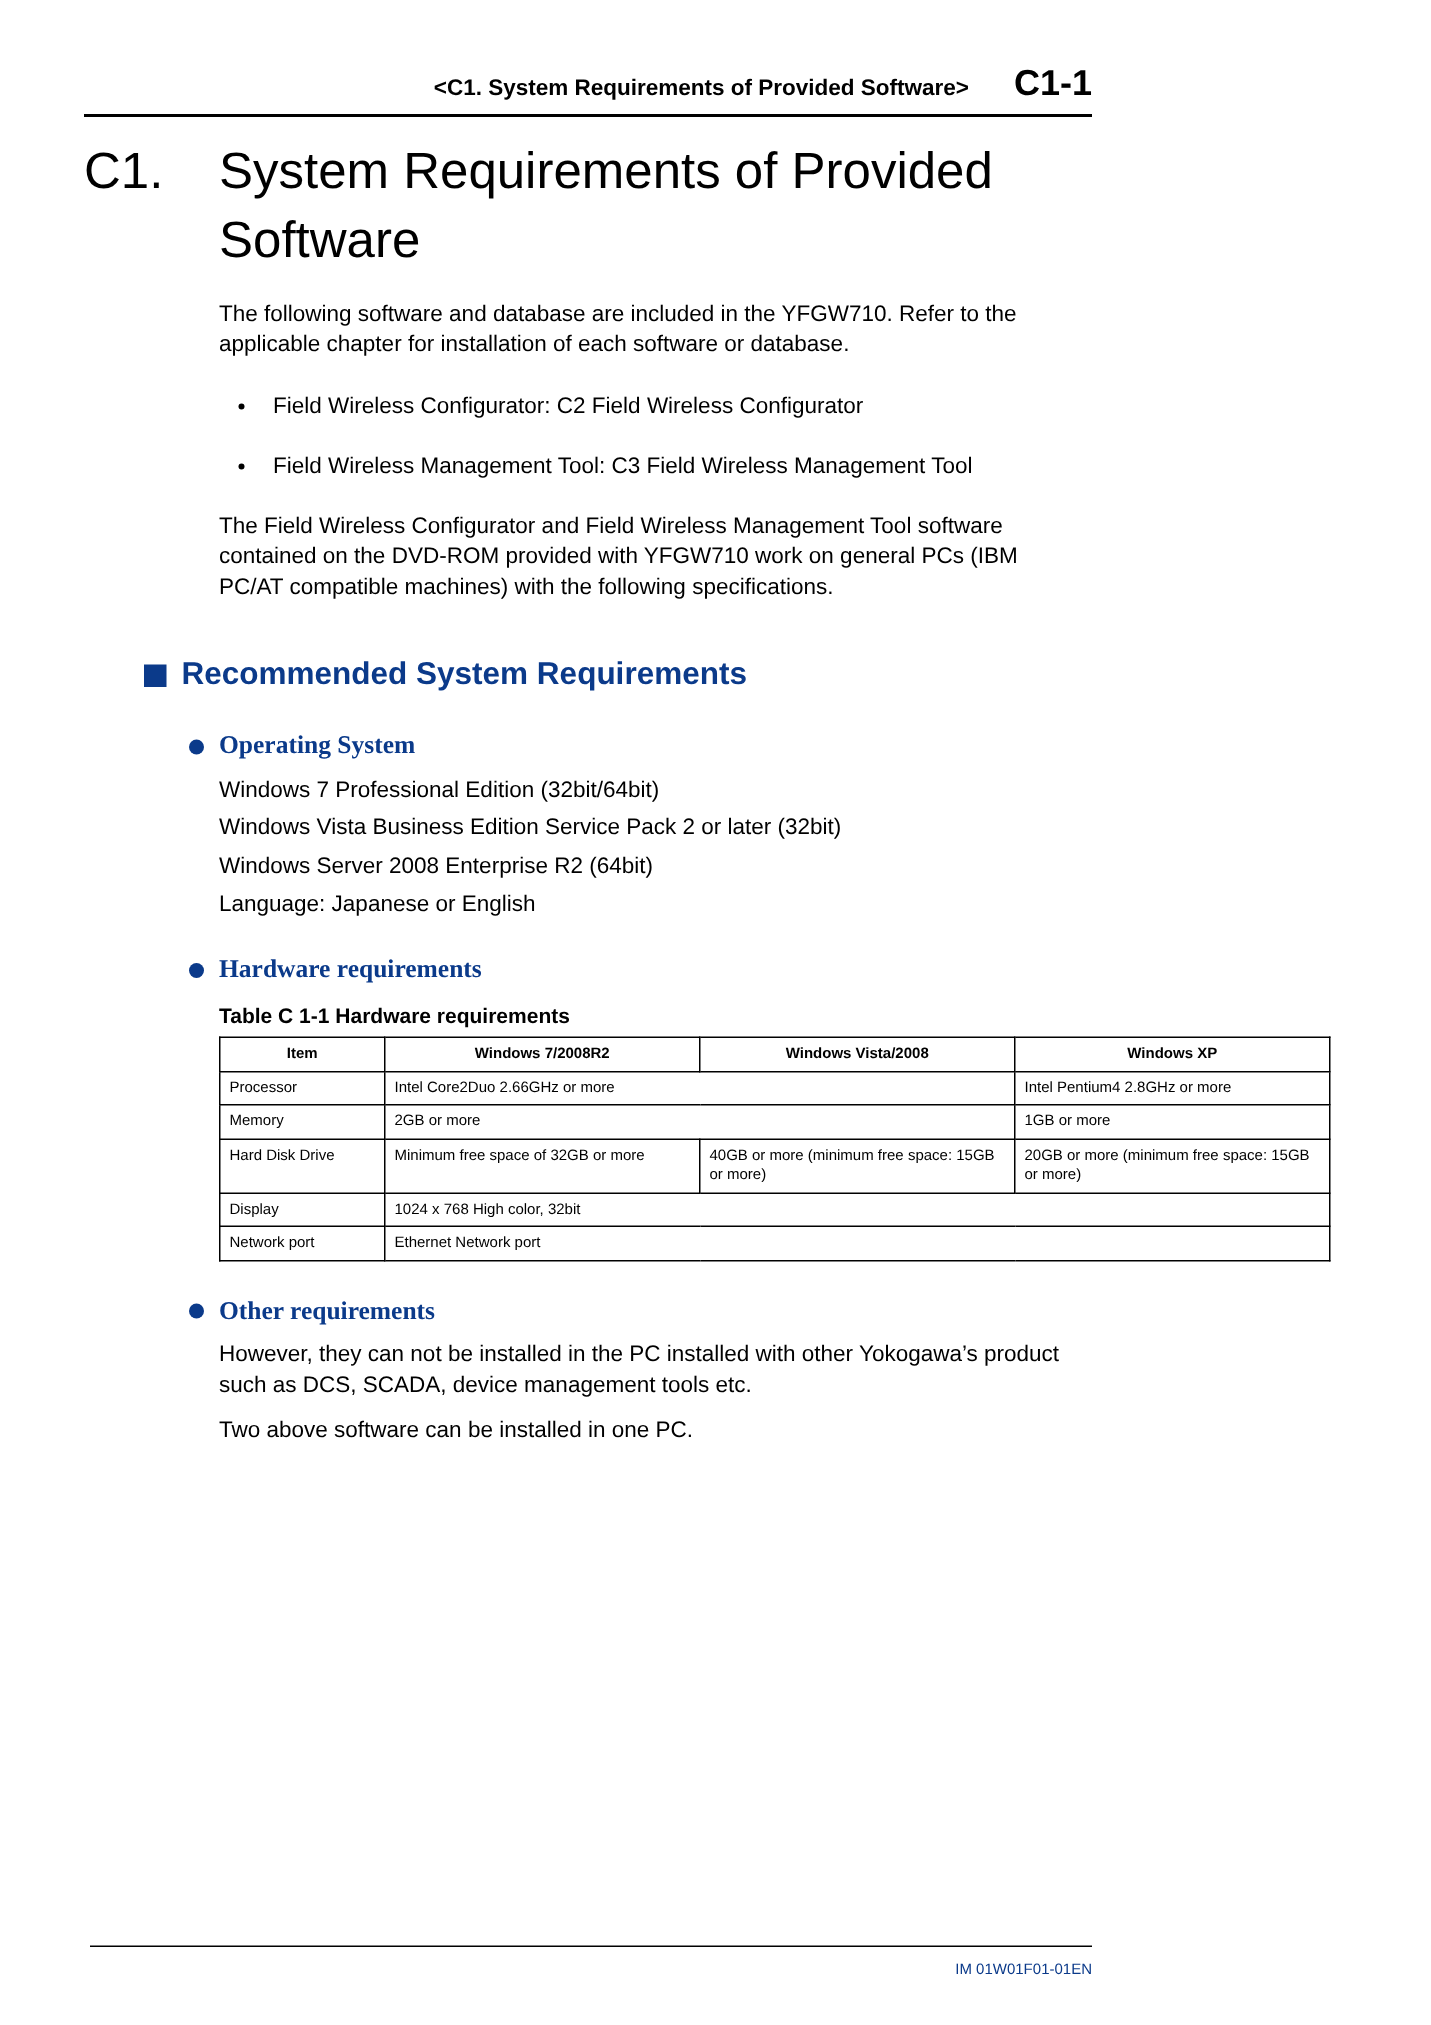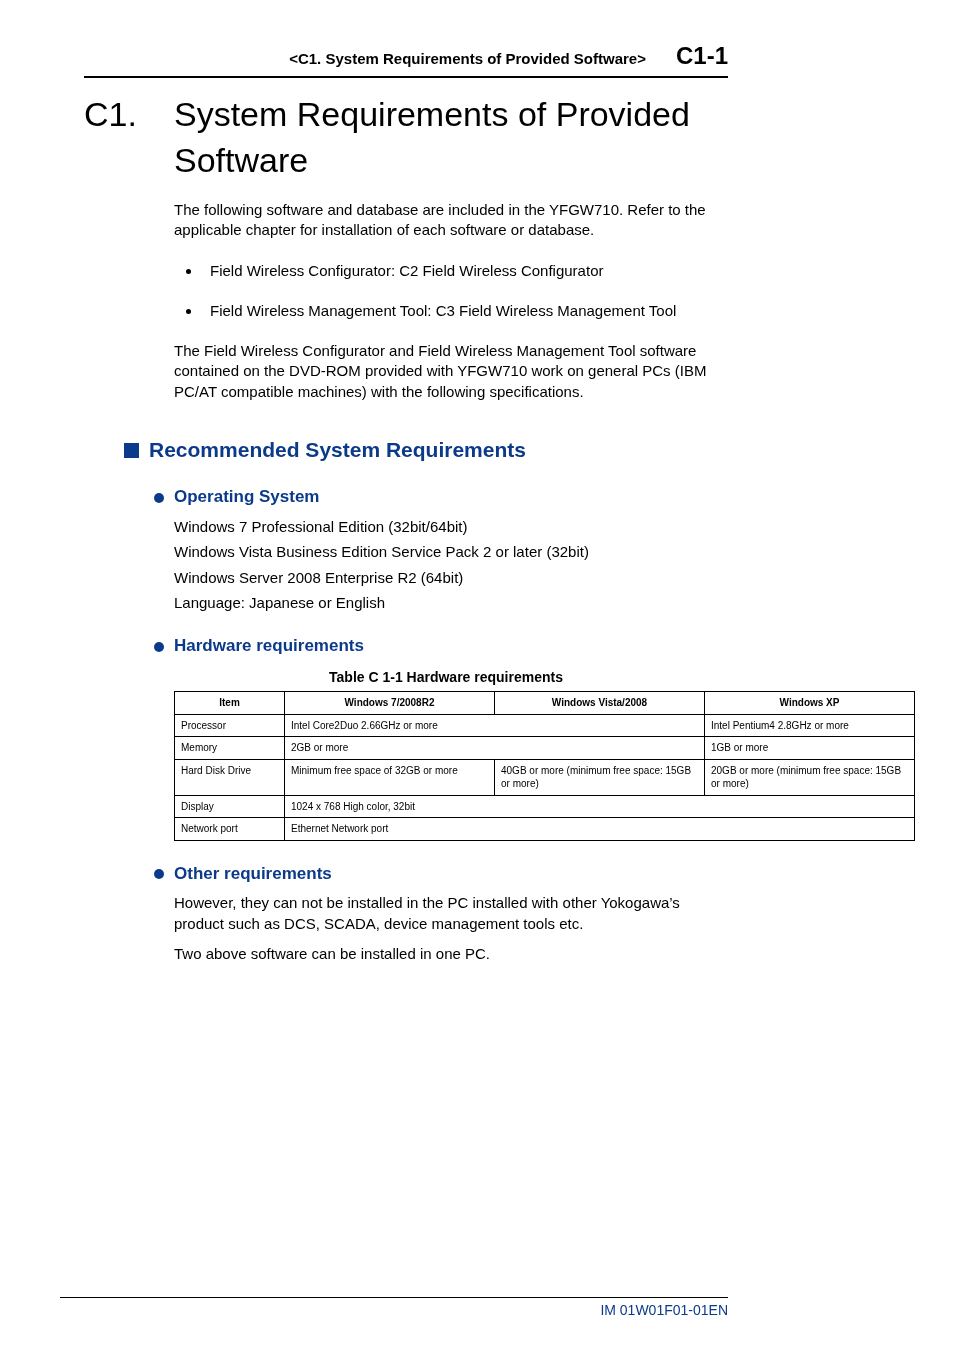--- a/index.html
+++ b/index.html
@@ -8,21 +8,21 @@
     padding: 0;
     background: #fff;
     color: #000;
     font-size: 15px;
     line-height: 1.35;
   }
   .page {
     width: 788px;
     min-height: 1350px;
     box-sizing: border-box;
-    padding: 40px 60px 30px 84px;
+    padding: 40px 60px 30px 56px;
     position: relative;
   }
   .running-head {
     display: flex;
     justify-content: space-between;
     align-items: baseline;
     border-bottom: 2.5px solid #000;
     padding-bottom: 4px;
     margin-bottom: 14px;
   }
@@ -77,39 +77,39 @@
     font-size: 21px;
     font-weight: bold;
     color: #0b3a8a;
   }
   .sec-h3 {
     display: flex;
     align-items: center;
     margin-top: 22px;
     margin-bottom: 8px;
     margin-left: 70px;
+    font-family: Liberation Serif, serif;
   }
   .sec-h3 .dot {
     width: 10px;
     height: 10px;
     border-radius: 50%;
     background: #0b3a8a;
     margin-right: 10px;
   }
   .sec-h3 .t {
     font-size: 17px;
     font-weight: bold;
     color: #0b3a8a;
   }
   .os-list p { margin: 5px 0; }
   .table-caption {
     font-weight: bold;
     font-size: 14px;
     margin: 10px 0 4px 0;
-    text-align: center;
   }
   table.req {
     border-collapse: collapse;
     width: 100%;
     font-size: 10px;
     table-layout: fixed;
   }
   table.req th, table.req td {
     border: 1px solid #000;
     padding: 4px 6px;
@@ -128,21 +128,21 @@
     position: absolute;
     bottom: 52px;
     left: 60px;
     right: 60px;
     border-top: 1px solid #000;
   }
   .footer-text {
     position: absolute;
     bottom: 30px;
     right: 60px;
-    font-size: 14px;
+    font-size: 10px;
     color: #0b3a8a;
   }
 </style>
 </head>
 <body>
 
 <div class="page">
 
   <div class="running-head">
     <div class="title-small">&lt;C1.  System Requirements of Provided Software&gt;</div>

